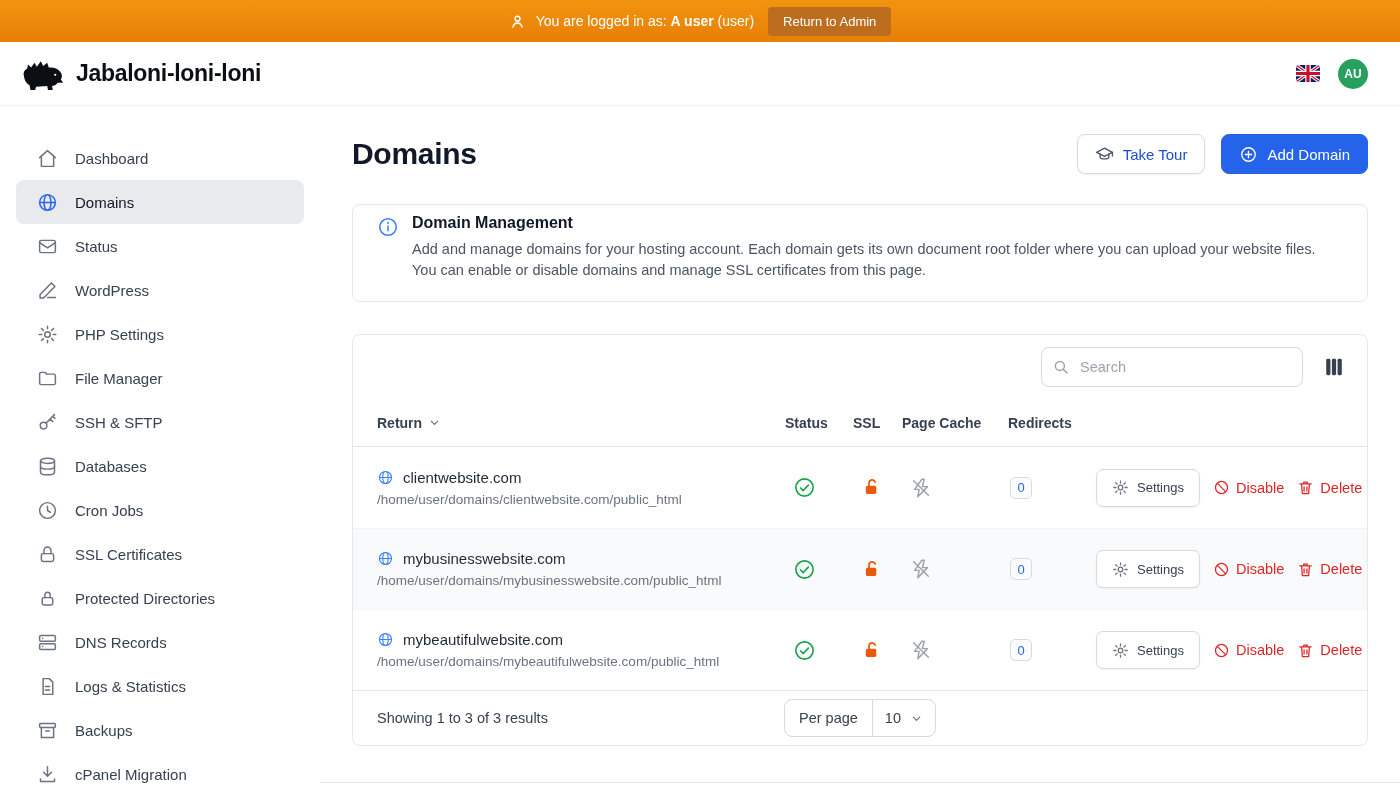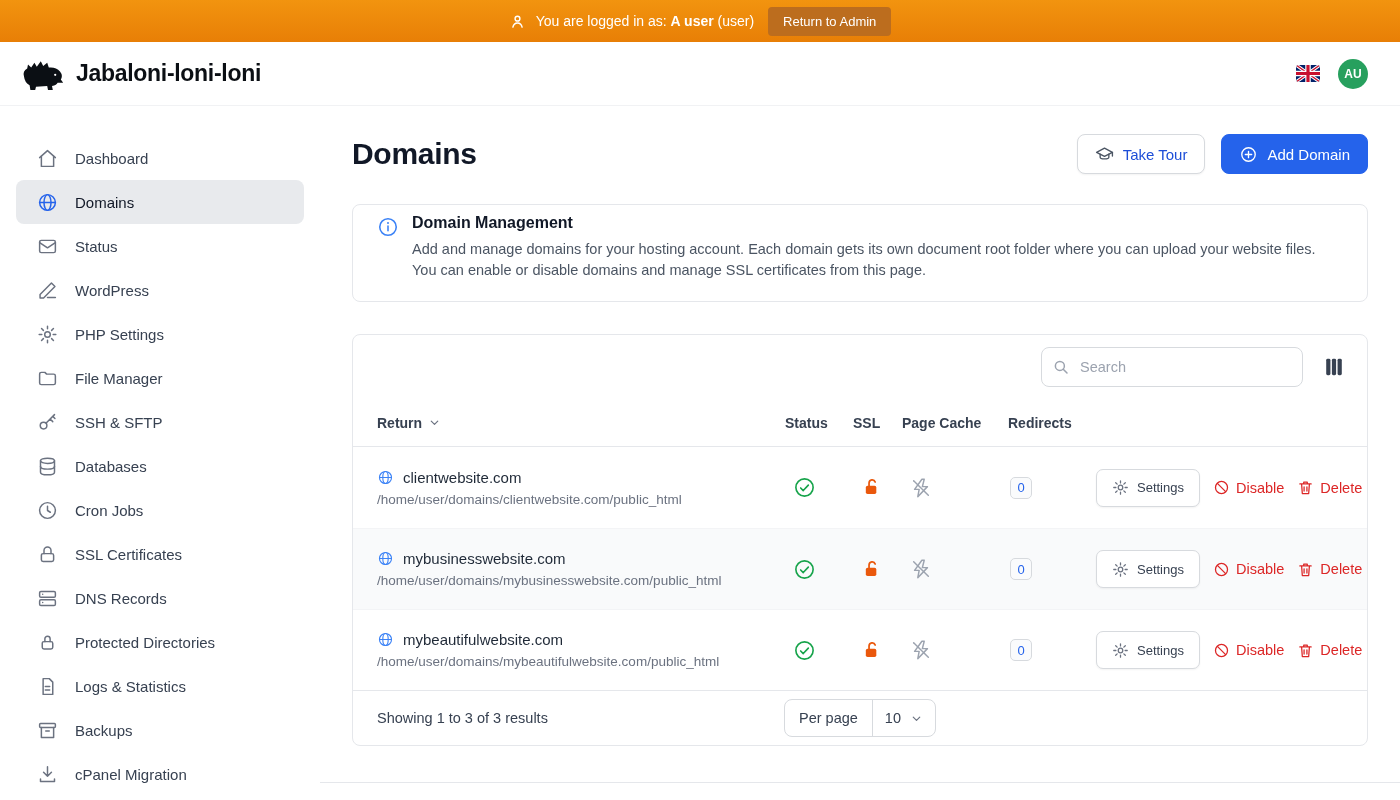--- a/index.html
+++ b/index.html
@@ -203,32 +203,32 @@
     </div>
     <div class="side-item">
       <svg viewBox="0 0 24 24" fill="none" stroke-width="1.7" stroke-linecap="round" stroke-linejoin="round">
           <rect x="5" y="11" width="14" height="9" rx="2"></rect>
           <path d="M8 11V7.5a4 4 0 018 0V11"></path>
         </svg>
       <span>SSL Certificates</span>
     </div>
     <div class="side-item">
       <svg viewBox="0 0 24 24" fill="none" stroke-width="1.7" stroke-linecap="round" stroke-linejoin="round">
+          <rect x="6" y="11" width="12" height="8.5" rx="2"></rect>
+          <path d="M9 11V7.8a3 3 0 016 0V11"></path>
+        </svg>
+      <span>Protected Directories</span>
+    </div>
+    <div class="side-item">
+      <svg viewBox="0 0 24 24" fill="none" stroke-width="1.7" stroke-linecap="round" stroke-linejoin="round">
           <rect x="3" y="4" width="18" height="6.5" rx="1.5"></rect>
           <rect x="3" y="13.5" width="18" height="6.5" rx="1.5"></rect>
           <path d="M6.5 7.2h.01M6.5 16.7h.01"></path>
         </svg>
       <span>DNS Records</span>
-    </div>
-    <div class="side-item">
-      <svg viewBox="0 0 24 24" fill="none" stroke-width="1.7" stroke-linecap="round" stroke-linejoin="round">
-          <rect x="6" y="11" width="12" height="8.5" rx="2"></rect>
-          <path d="M9 11V7.8a3 3 0 016 0V11"></path>
-        </svg>
-      <span>Protected Directories</span>
     </div>
     <div class="side-item">
       <svg viewBox="0 0 24 24" fill="none" stroke-width="1.7" stroke-linecap="round" stroke-linejoin="round">
           <path d="M7 3h7l4 4v14H7V3z"></path>
           <path d="M9.5 12h5M9.5 16h5"></path>
         </svg>
       <span>Logs &amp; Statistics</span>
     </div>
     <div class="side-item">
       <svg viewBox="0 0 24 24" fill="none" stroke-width="1.7" stroke-linecap="round" stroke-linejoin="round">

